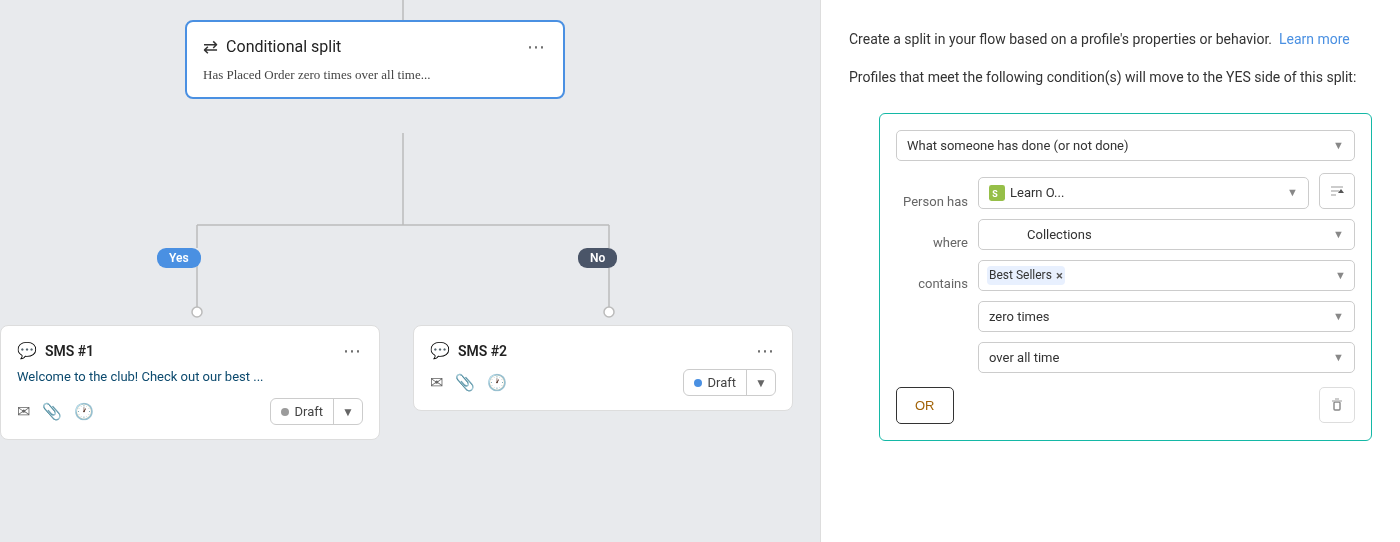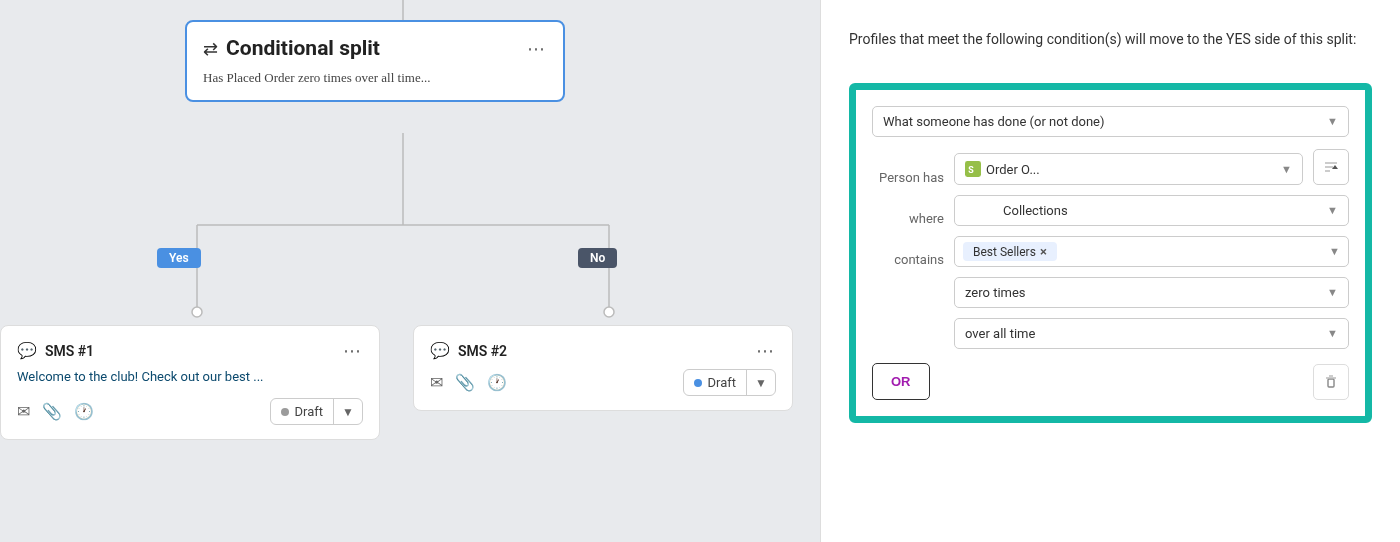--- a/index.html
+++ b/index.html
@@ -48,22 +48,22 @@
       margin-bottom: 10px;
     }
 
     .node-title-group {
       display: flex;
       align-items: center;
       gap: 8px;
     }
 
     .node-title {
-      font-size: 21px;
-      font-weight: 700;
+      font-size: 16px;
+      font-weight: 400;
       color: #222;
     }
 
     .node-body {
       font-size: 13px;
       color: #444;
       font-family: Liberation Serif, serif;
     }
 
     .more-icon {
@@ -74,21 +74,21 @@
     }
 
     .split-icon {
       font-size: 18px;
       color: #333;
     }
 
     
     .badge {
       position: absolute;
-      border-radius: 4px;
+      border-radius: 9px;
       padding: 3px 12px;
       font-size: 12px;
       font-weight: 600;
       color: #fff;
     }
 
     .badge-yes {
       background: #4a90e2;
       left: 157px;
       top: 248px;
@@ -218,29 +218,30 @@
 
     .panel-description a {
       color: #4a90e2;
       text-decoration: none;
     }
 
     .panel-subtitle {
       font-size: 14px;
       color: #333;
       line-height: 1.6;
-      margin-bottom: 33px;
+      margin-bottom: 24px;
     }
 
     
     .condition-block {
-      border: 7px solid #14b8a6;
+      border: 1px solid #14b8a6;
       border-radius: 6px;
       padding: 16px;
       margin-bottom: 14px;
+      margin-left: 30px;
     }
 
     .condition-row {
       display: flex;
       align-items: flex-end;
       gap: 10px;
       margin-bottom: 10px;
     }
 
     .condition-label {
@@ -315,21 +316,21 @@
       background: #fff;
       flex-wrap: wrap;
     }
 
     .tag {
       display: flex;
       align-items: center;
       gap: 4px;
       background: #e8f0fe;
       border-radius: 4px;
-      padding: 2px 10px;
+      padding: 2px 2px;
       font-size: 12px;
       color: #333;
     }
 
     .tag-x {
       cursor: pointer;
       font-size: 13px;
       color: #555;
       font-weight: 600;
     }
@@ -346,22 +347,22 @@
       gap: 10px;
       margin-bottom: 10px;
       padding-left: 82px;
     }
 
     .or-btn {
       border: 1px solid #333;
       border-radius: 5px;
       padding: 10px 18px;
       font-size: 13px;
-      font-weight: 700;
-      color: #a21caf;
+      font-weight: 400;
+      color: #a16207;
       background: #fff;
       cursor: pointer;
     }
 
     .delete-btn {
       width: 36px;
       height: 36px;
       border: 1px solid #ddd;
       border-radius: 5px;
       display: flex;
@@ -470,39 +471,43 @@
           <div class="draft-dot draft-dot-blue"></div>
           <span>Draft</span>
         </div>
         <div class="draft-chevron">▼</div>
       </div>
     </div>
   </div>
 </div>
 
 <div class="right-panel">
+  <p class="panel-description">
+    <span>Create a split in your flow based on a profile's properties or behavior.</span>
+    &nbsp;<a href="#">Learn more</a>
+  </p>
   <p class="panel-subtitle">Profiles that meet the following condition(s) will move to the YES side of this split:</p>
 
   <div class="condition-block">
 
     <div style="margin-bottom:12px;">
       <div class="condition-select condition-select-full">
         <span>What someone has done (or not done)</span>
         <span class="chevron-down">▼</span>
       </div>
     </div>
 
     <div class="condition-row">
       <span class="condition-label">Person has</span>
       <div class="shopify-badge">
         <svg class="shopify-icon" viewBox="0 0 20 20" fill="none" xmlns="http://www.w3.org/2000/svg">
           <rect width="20" height="20" rx="3" fill="#96bf48"></rect>
           <text x="4" y="15" font-size="11" fill="white" font-weight="bold">S</text>
         </svg>
-        <span>Order O...</span>
+        <span>Learn O...</span>
         <span class="chevron-down" style="margin-left:auto;">▼</span>
       </div>
       <div class="filter-btn">
         <svg width="16" height="16" viewBox="0 0 16 16" fill="none" xmlns="http://www.w3.org/2000/svg">
           <line x1="2" y1="4" x2="14" y2="4" stroke="#555" stroke-width="1.5"></line>
           <line x1="2" y1="8" x2="10" y2="8" stroke="#555" stroke-width="1.5"></line>
           <line x1="2" y1="12" x2="7" y2="12" stroke="#555" stroke-width="1.5"></line>
           <polygon points="12,6 15,10 9,10" fill="#555"></polygon>
         </svg>
       </div>

